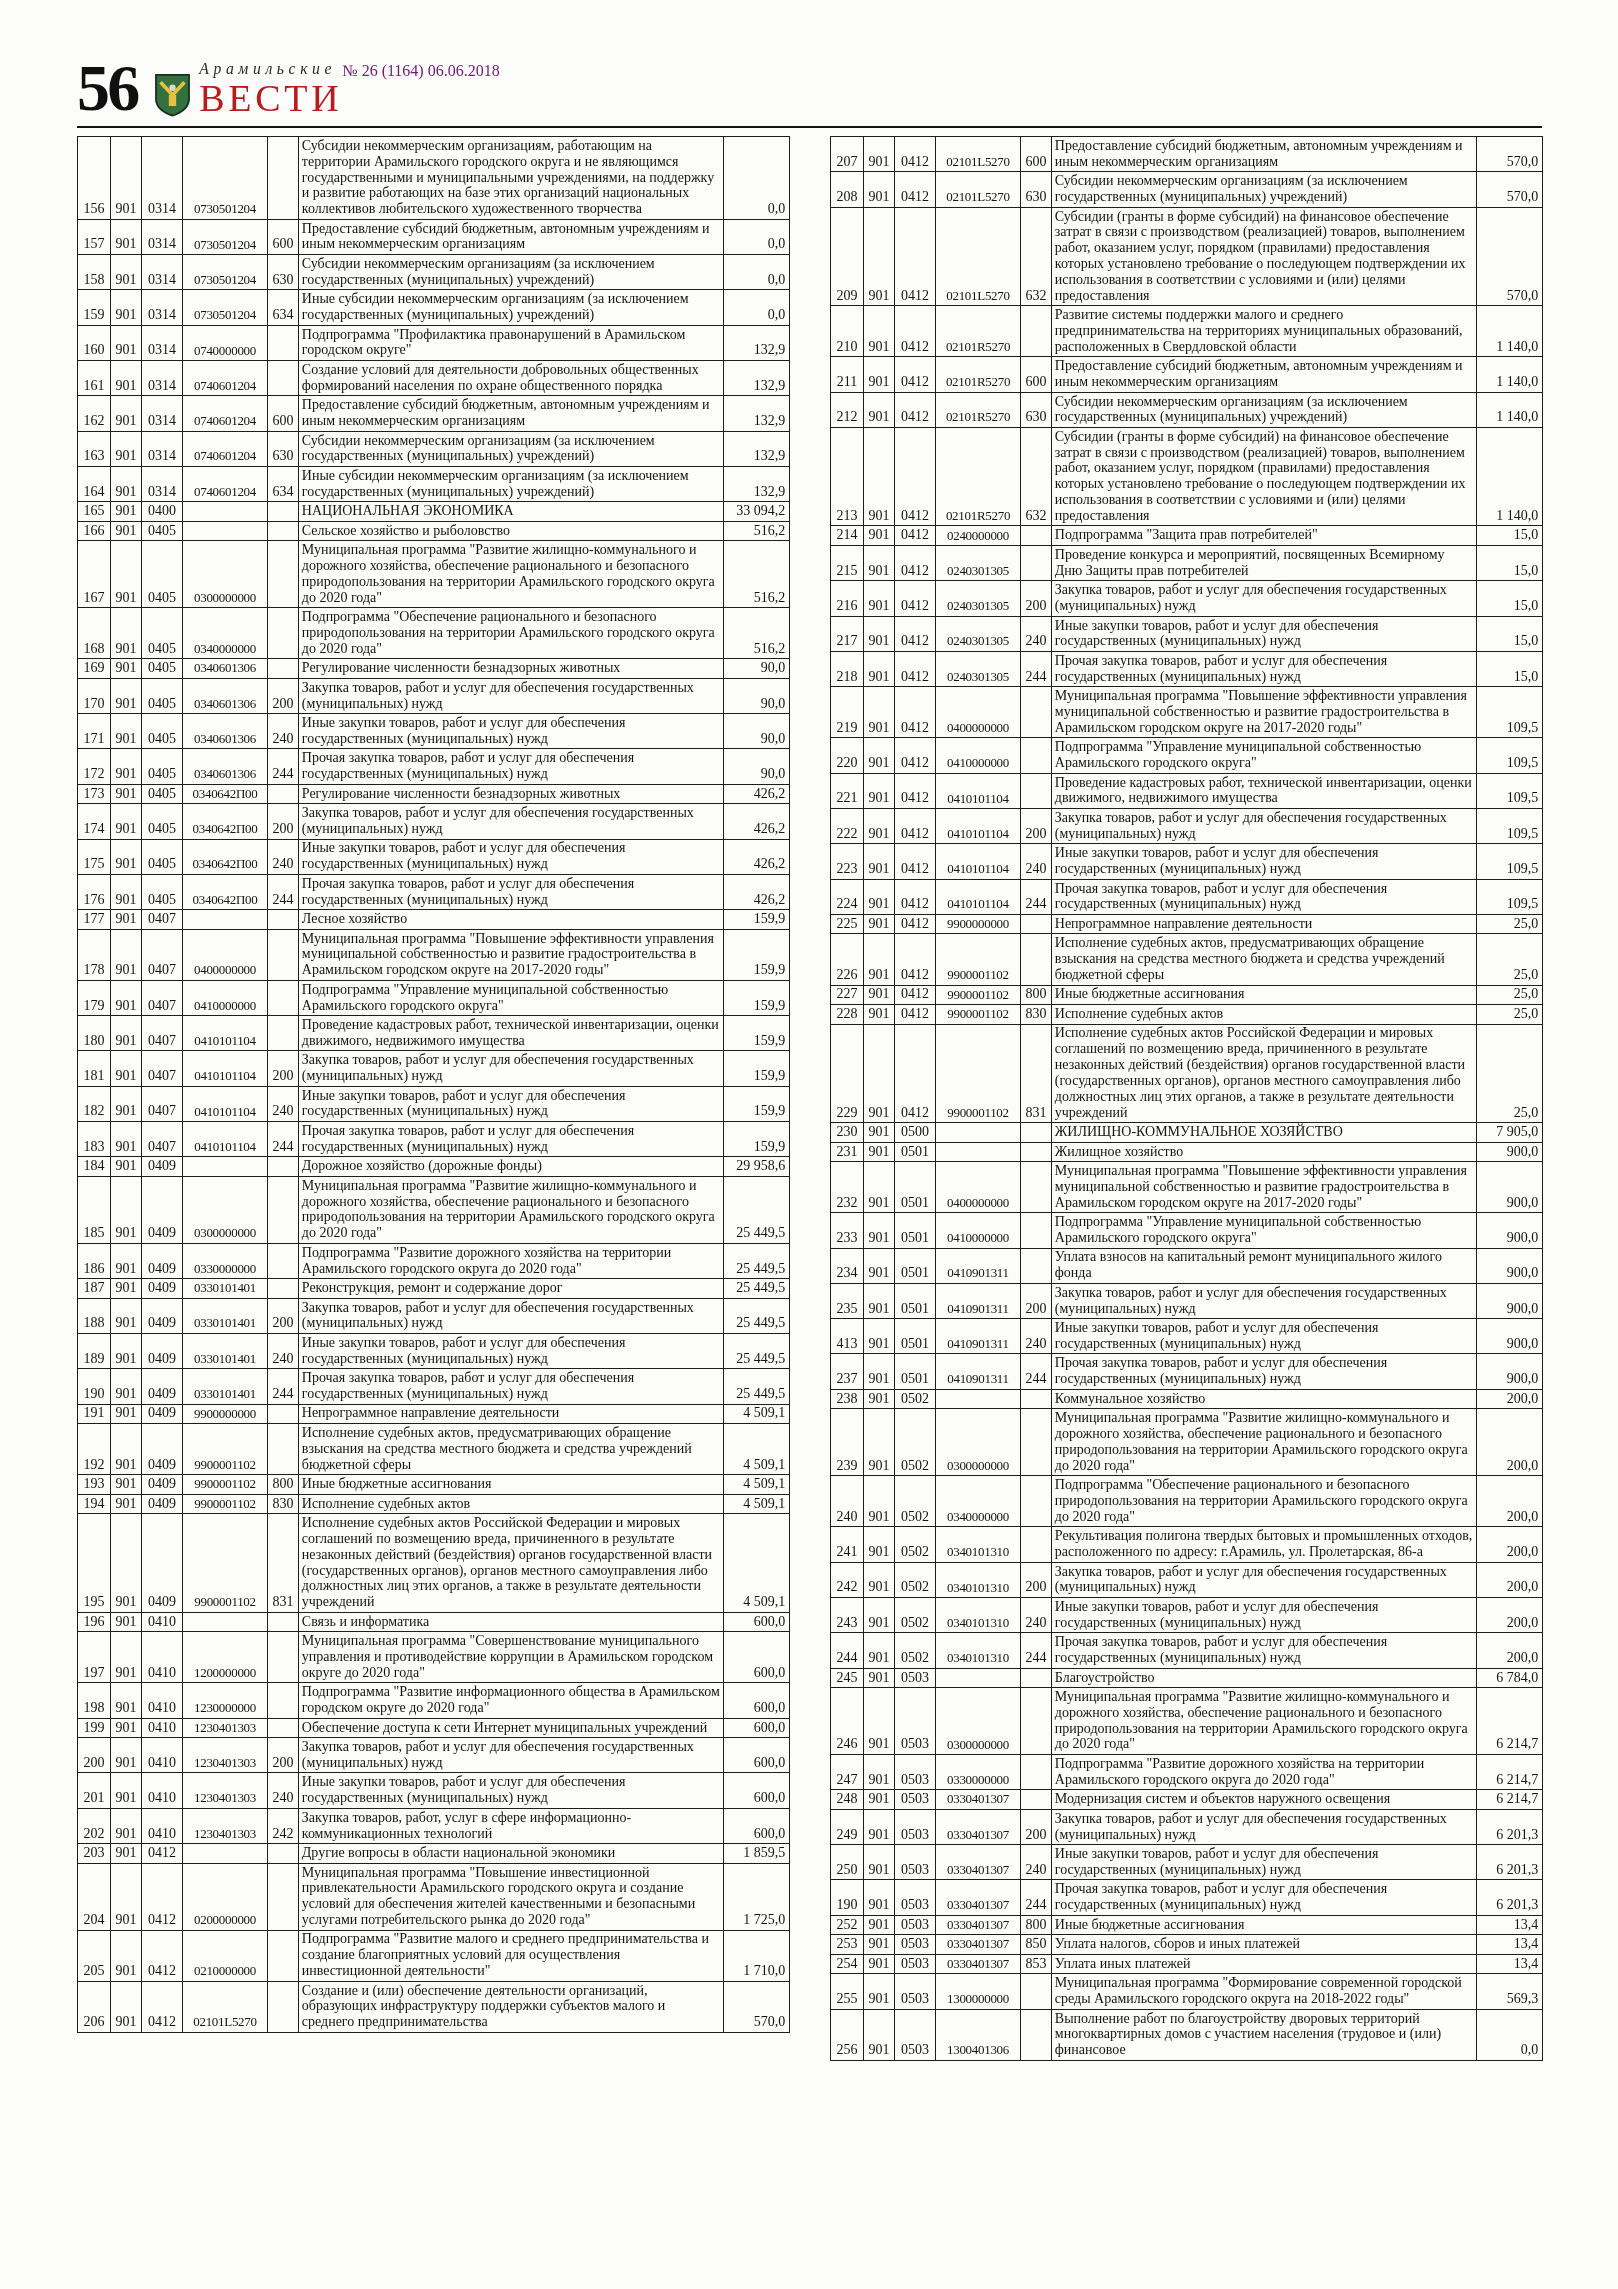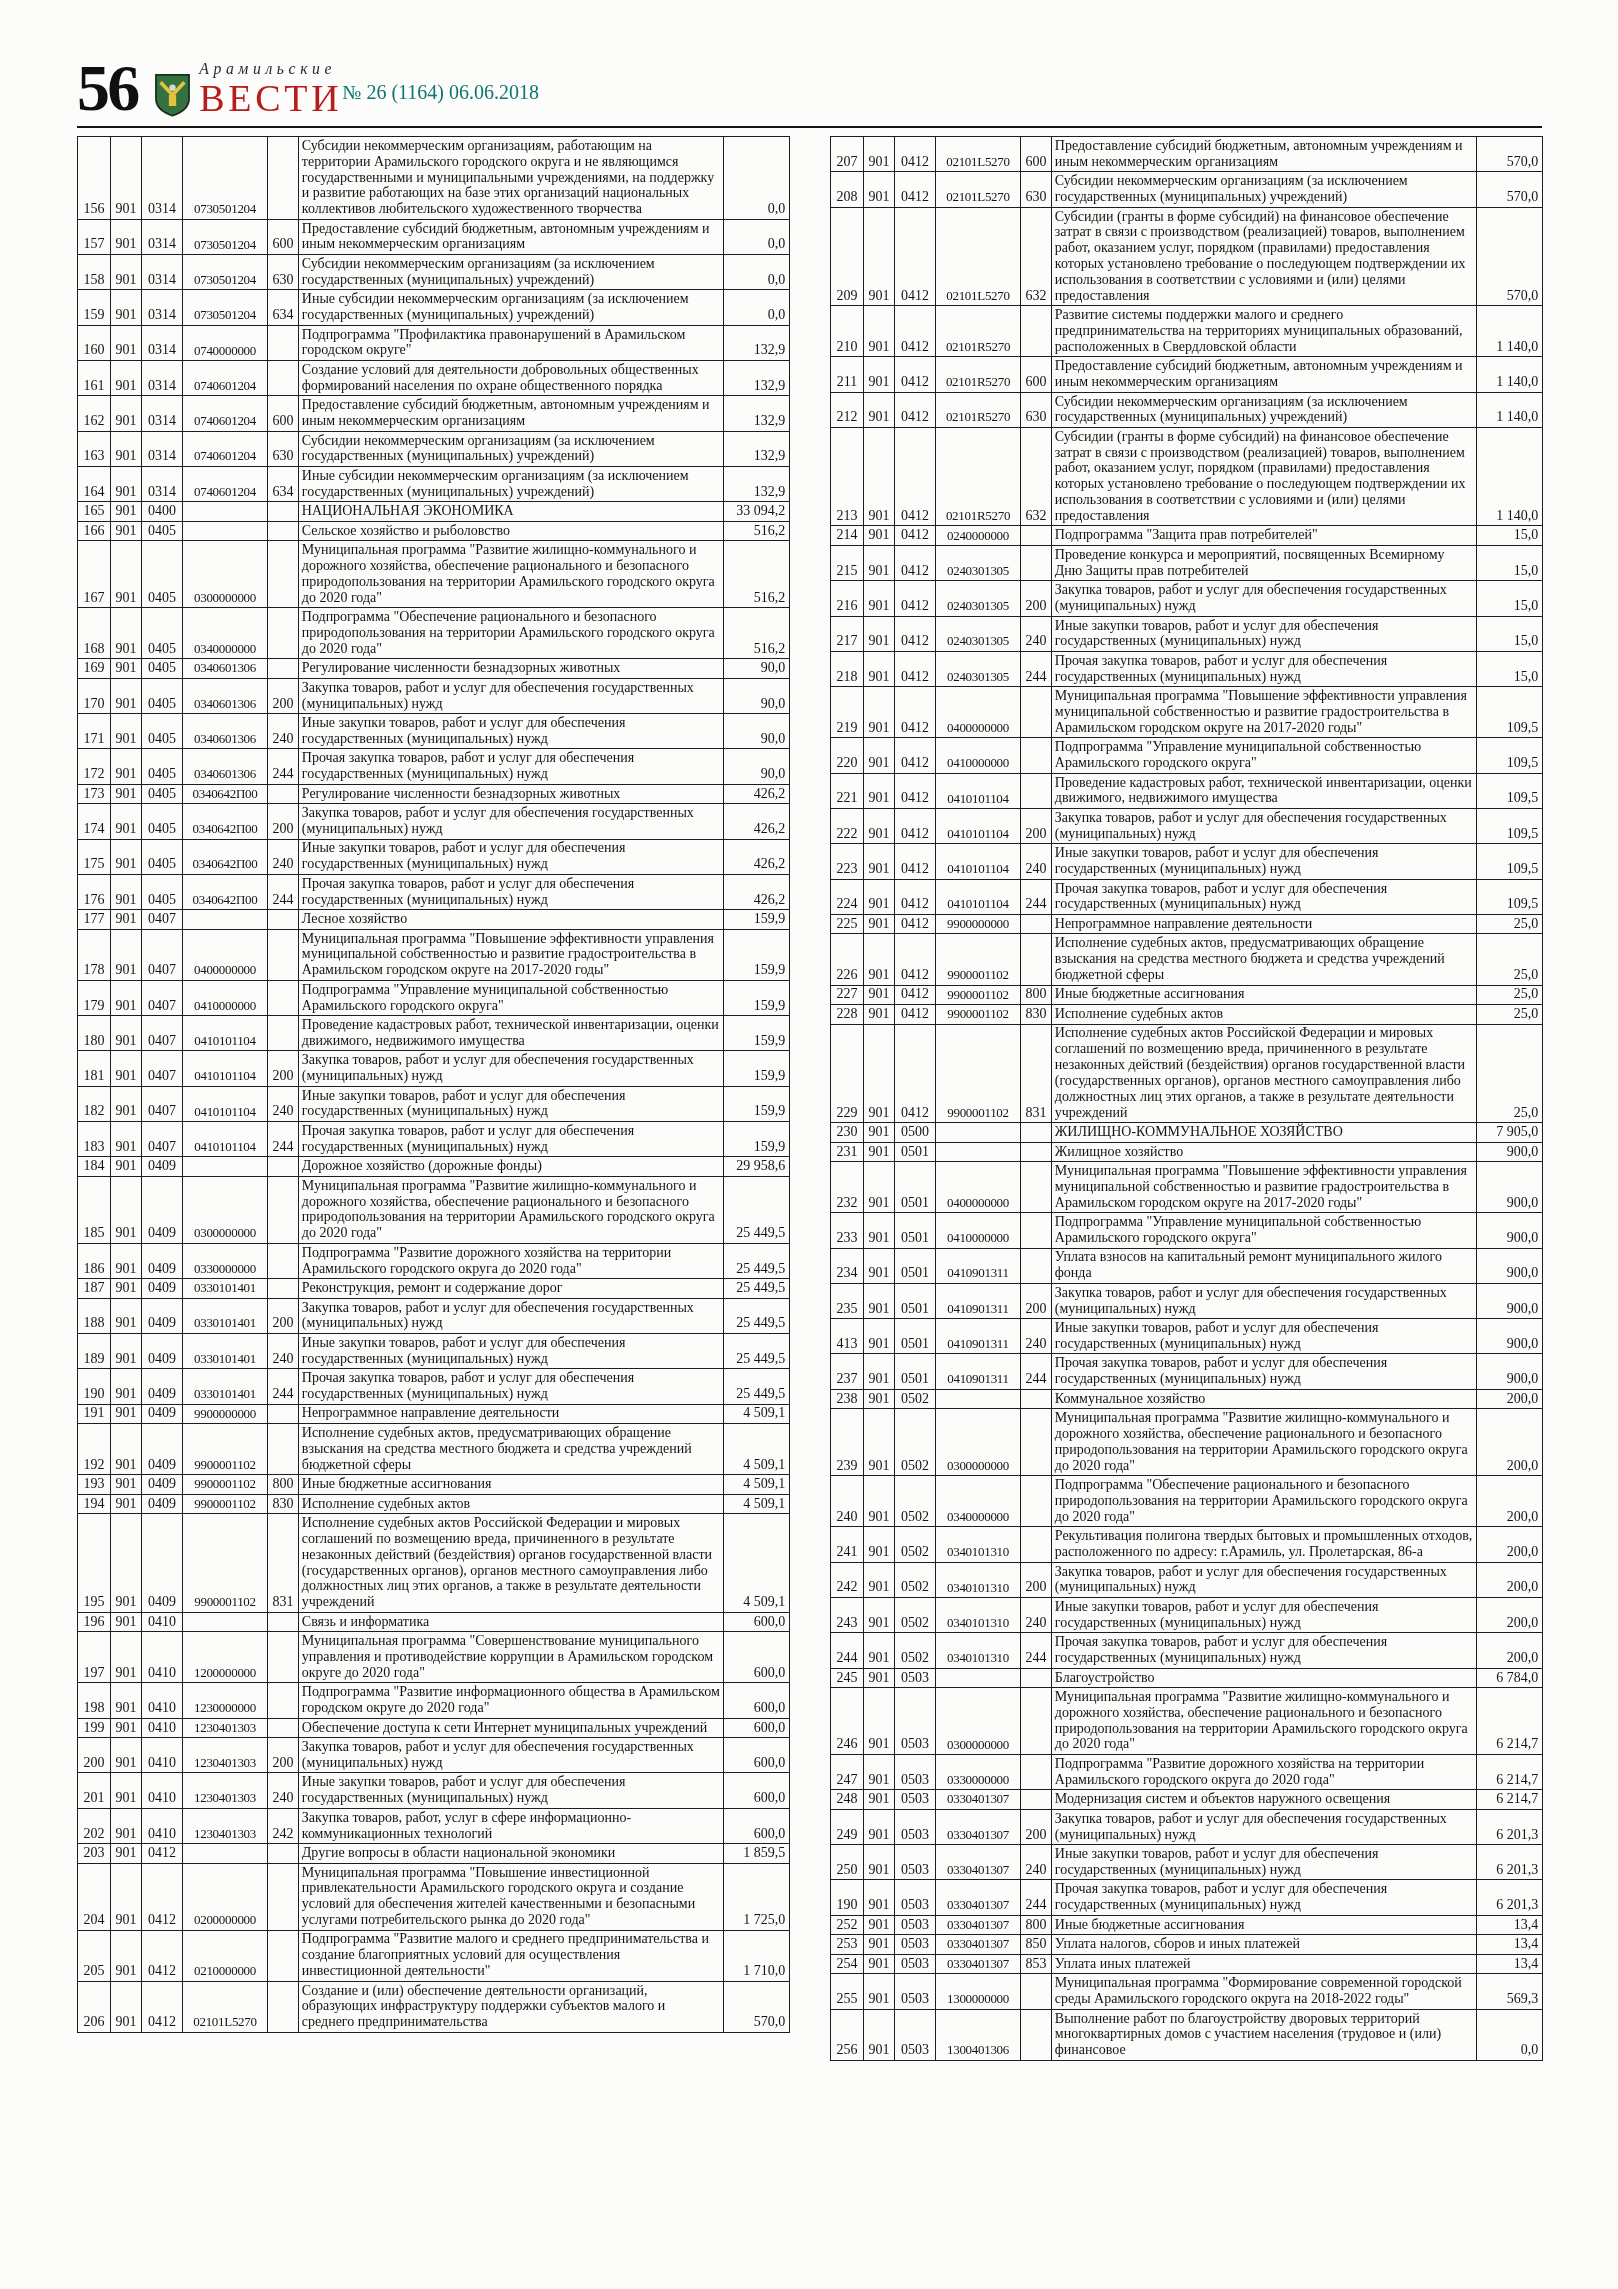--- a/index.html
+++ b/index.html
@@ -14,21 +14,21 @@
   .pagenum{
     font-size:66px;font-weight:bold;line-height:.82;letter-spacing:-2.8px;
     margin-right:16.6px;color:#101010;
   }
   .logo-col{display:flex;flex-direction:row}
   .logo-top{display:flex;align-items:flex-end;gap:8.3px}
   .emblem{display:inline-block;line-height:0}
   .wordmark{display:flex;flex-direction:column;line-height:1}
   .brand-top{font-size:15.7px;letter-spacing:4.6px;color:#2b2b2b;font-style:italic;margin-bottom:1.8px}
   .brand-name{font-size:38px;font-weight:normal;letter-spacing:3.7px;color:#b91c1c}
-  .issue{font-size:20px;margin-top:20px;color:#0f766e}
+  .issue{font-size:16px;margin-top:1px;color:#701a75}
   .section-title{
     flex:1;text-align:center;
     font-style:italic;font-size:79px;line-height:1;
     font-family:"Liberation Serif",serif;color:#0f0f0f;
     margin-top:1.8px;
   }
   .rule{margin:9.2px 77px 0 77px;border-top:2.3px solid #141414}
   
   .columns{display:flex;gap:40px;padding:8.3px 77px 0 77px;align-items:flex-start}
   table.budget{

